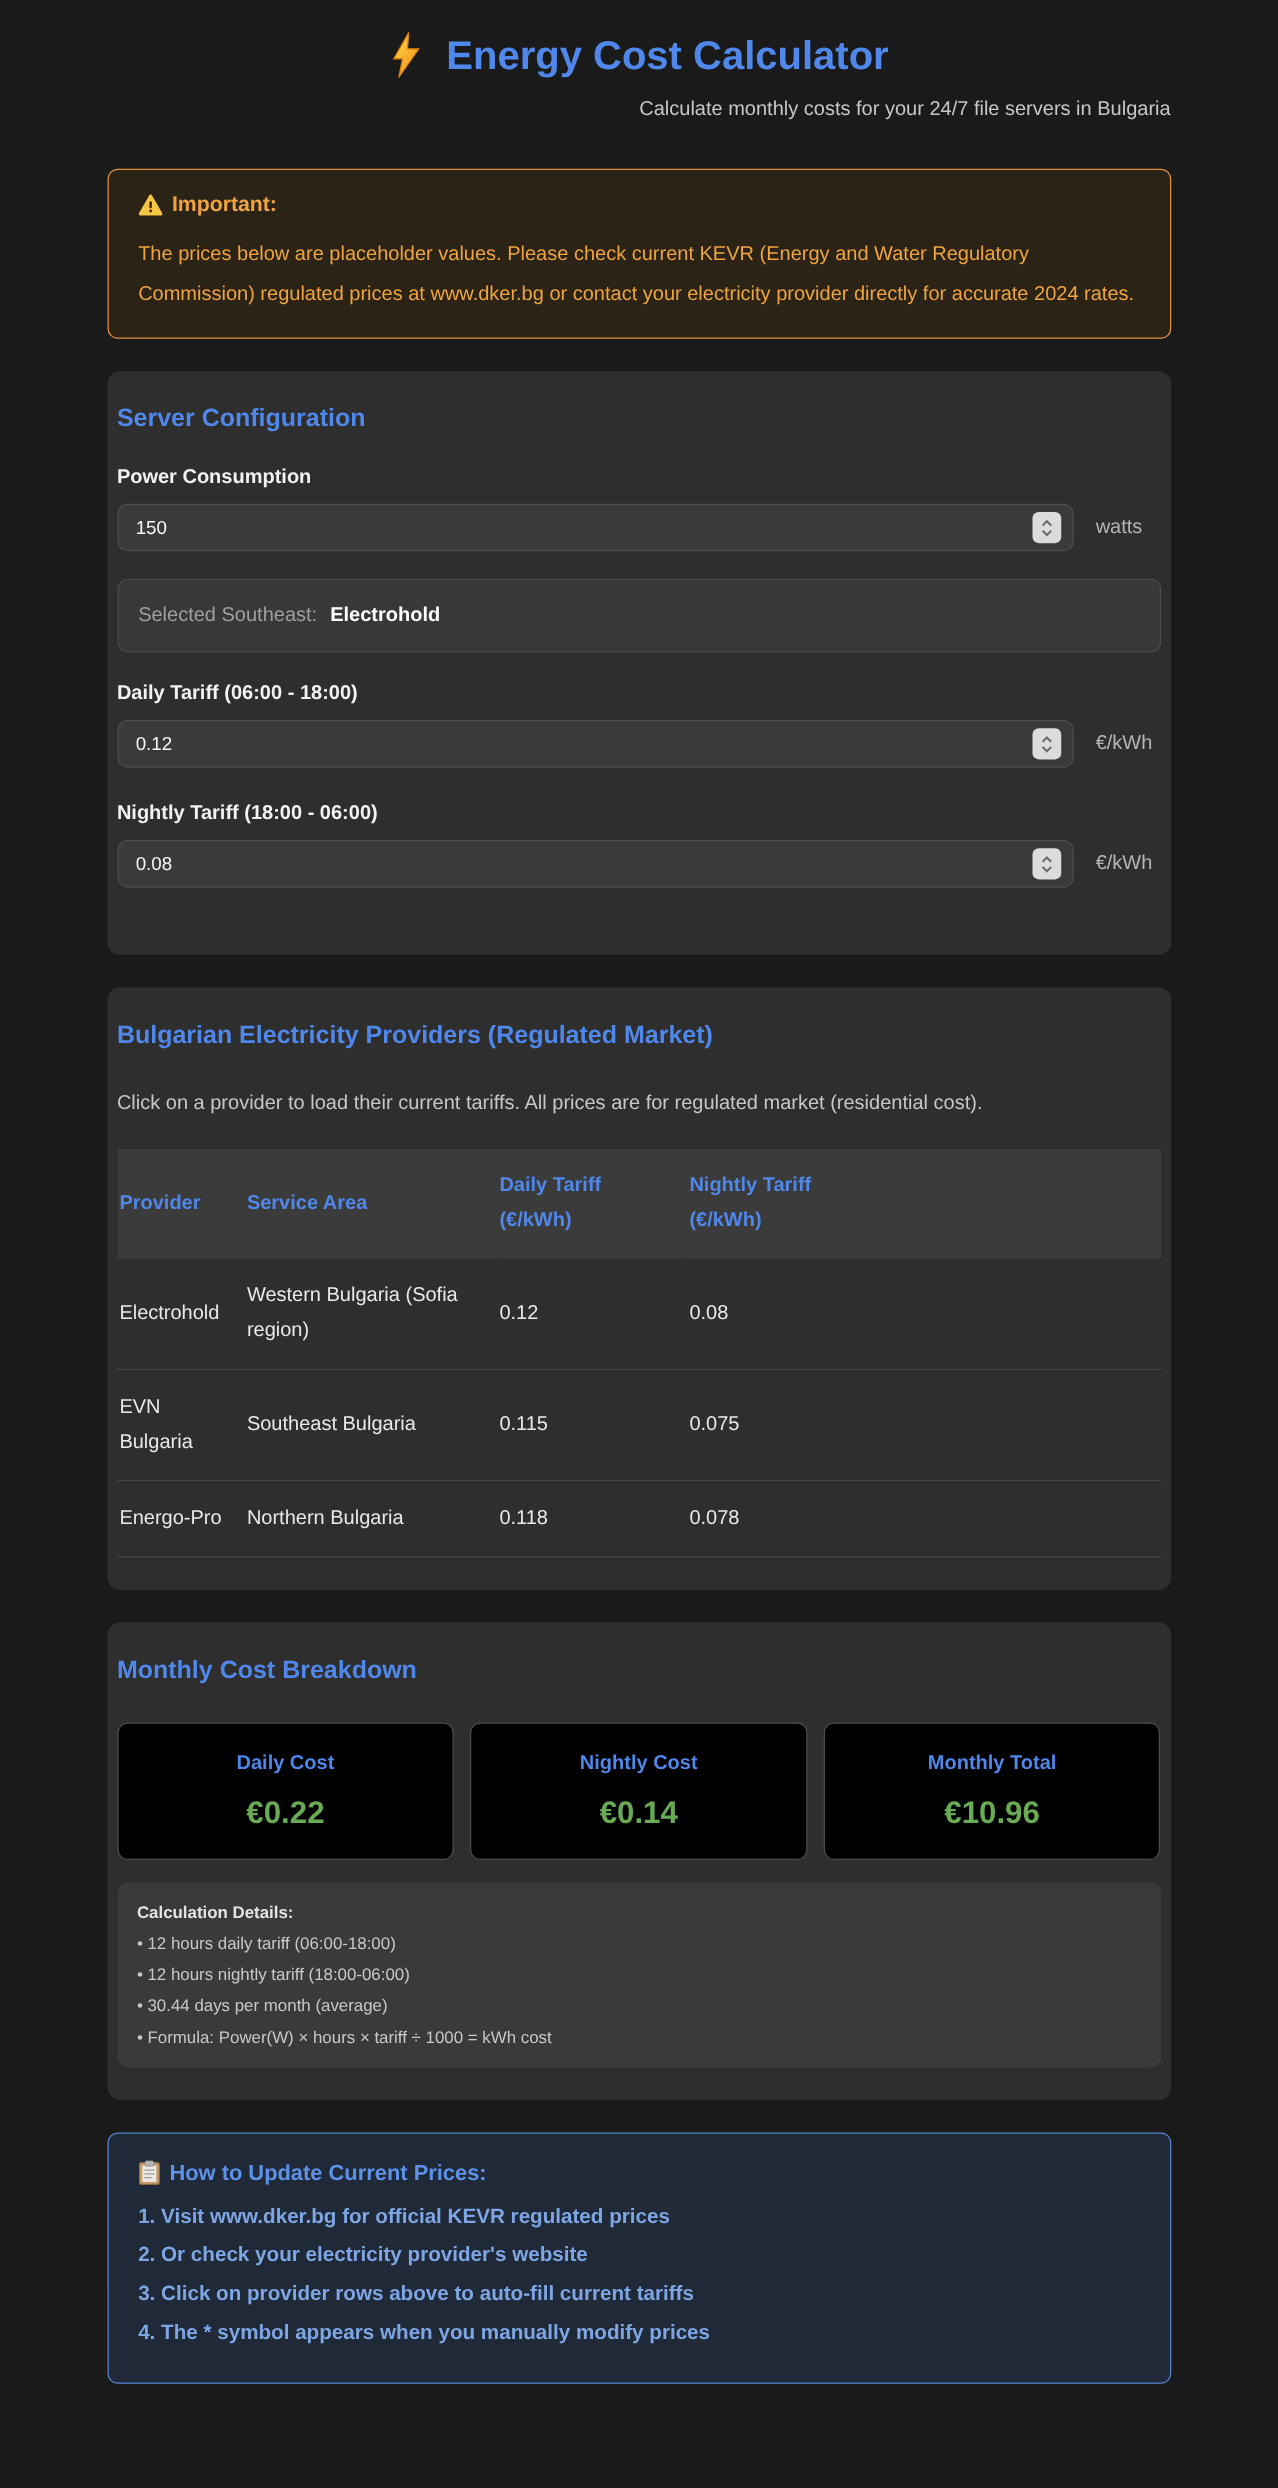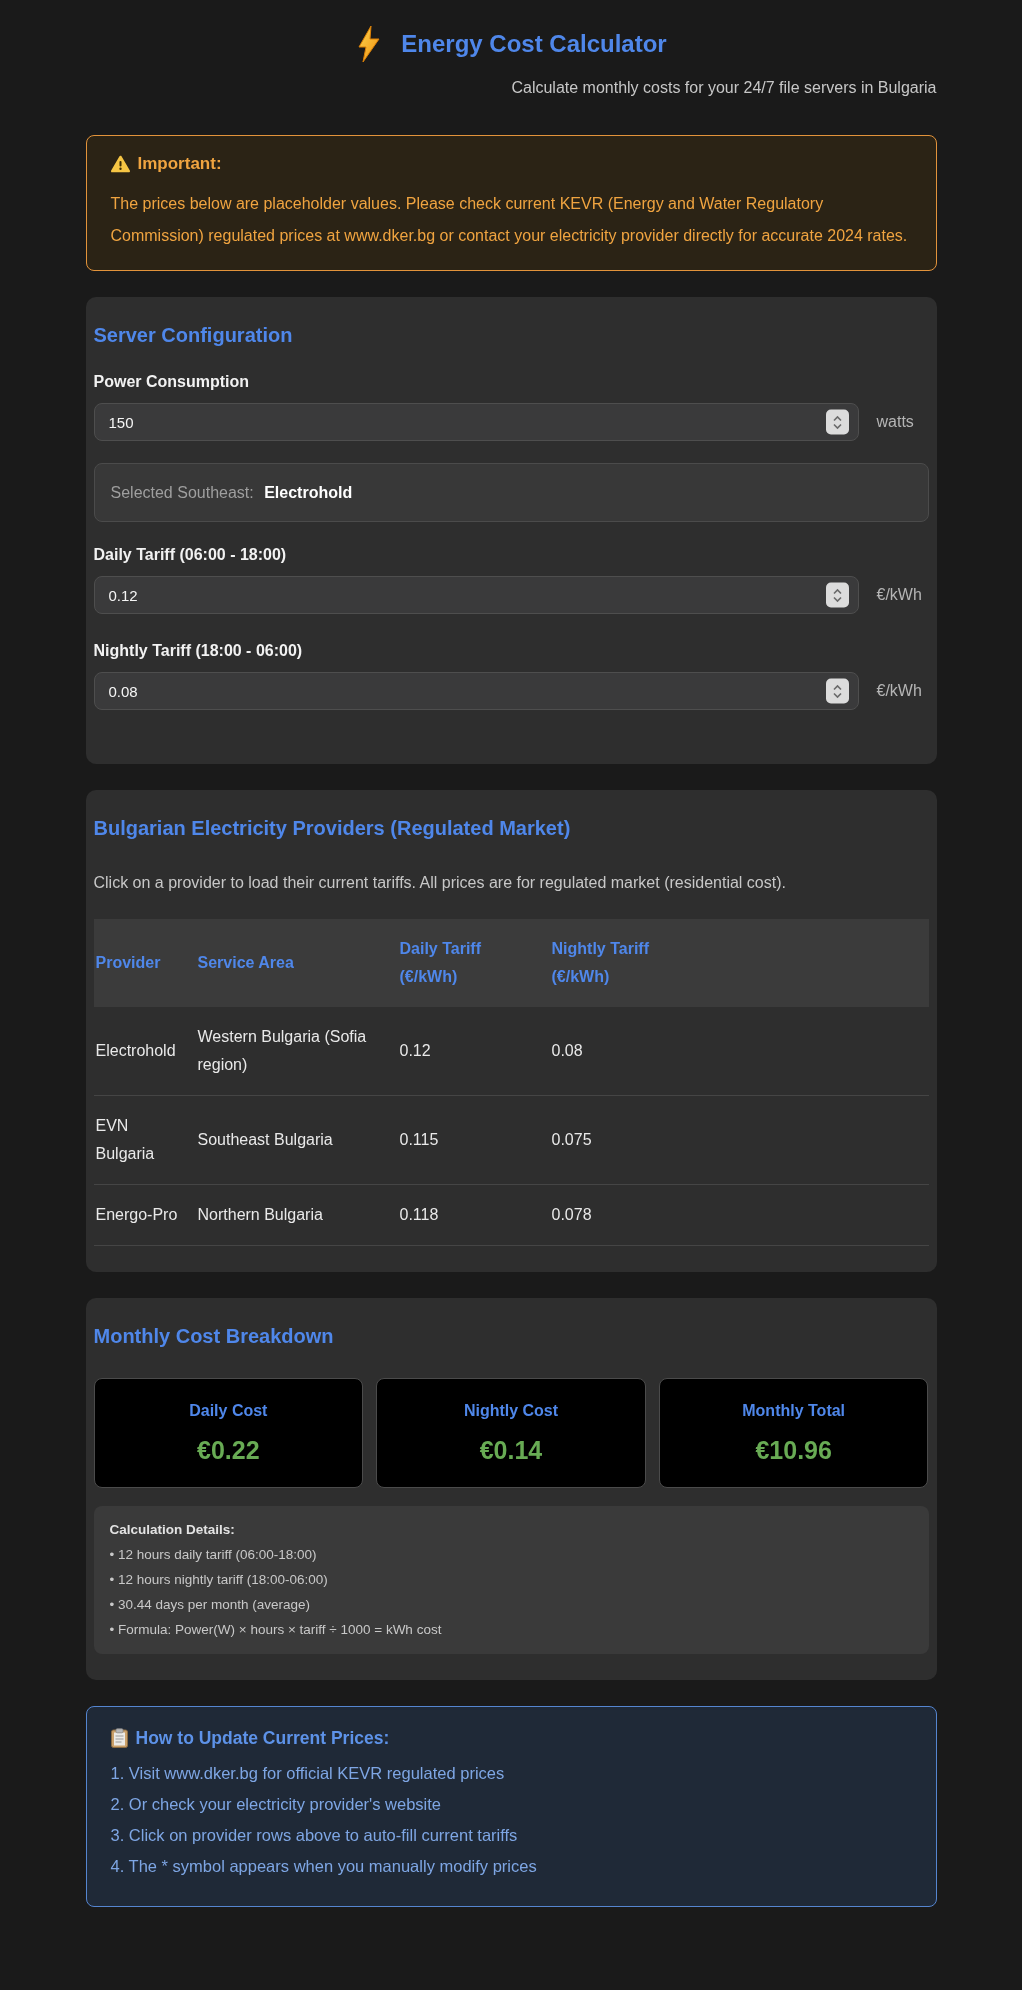--- a/index.html
+++ b/index.html
@@ -13,21 +13,21 @@
   *{box-sizing:border-box;}
   html,body{margin:0;padding:0;}
   body{
     width:1022px;height:1990px;overflow:hidden;
     background:var(--page-bg);
     font-family:"Liberation Sans","DejaVu Sans",sans-serif;
     color:var(--text-primary);
   }
   .page{width:851px;margin:0 auto;padding-top:25px;}
   h1{
-    margin:0;text-align:center;font-size:24px;line-height:38px;font-weight:bold;
+    margin:0;text-align:center;font-size:32px;line-height:38px;font-weight:bold;
     color:var(--accent-blue);display:flex;align-items:center;justify-content:center;gap:18px;
   }
   .subtitle{margin:16px 0 0;text-align:right;font-size:16px;color:var(--text-secondary);}
   
   .warning{
     margin-top:38px;background:var(--warning-bg);
     border:1px solid var(--warning-border);border-radius:8px;
     padding:18px 24px;color:var(--warning-text);
   }
   .warning-heading{font-size:17px;font-weight:bold;line-height:20px;display:flex;align-items:center;gap:8px;}
@@ -90,21 +90,21 @@
   
   .howto{
     margin-top:26px;background:var(--howto-bg);
     border:1px solid var(--howto-border);border-radius:8px;
     padding:20px 24px 24px;
   }
   .howto-heading{
     font-size:17.5px;font-weight:bold;color:var(--howto-heading);line-height:22px;
     display:flex;align-items:center;gap:8px;
   }
-  .howto-items{margin-top:9px;}
+  .howto-items{margin-top:9px;font-weight:bold;}
   .howto-item{font-size:16.5px;line-height:31px;color:var(--howto-text);}
   .icon{display:inline-flex;align-items:center;}
 </style>
 </head>
 <body>
 
 <div class="page">
 
   <h1>
     <span class="icon">

